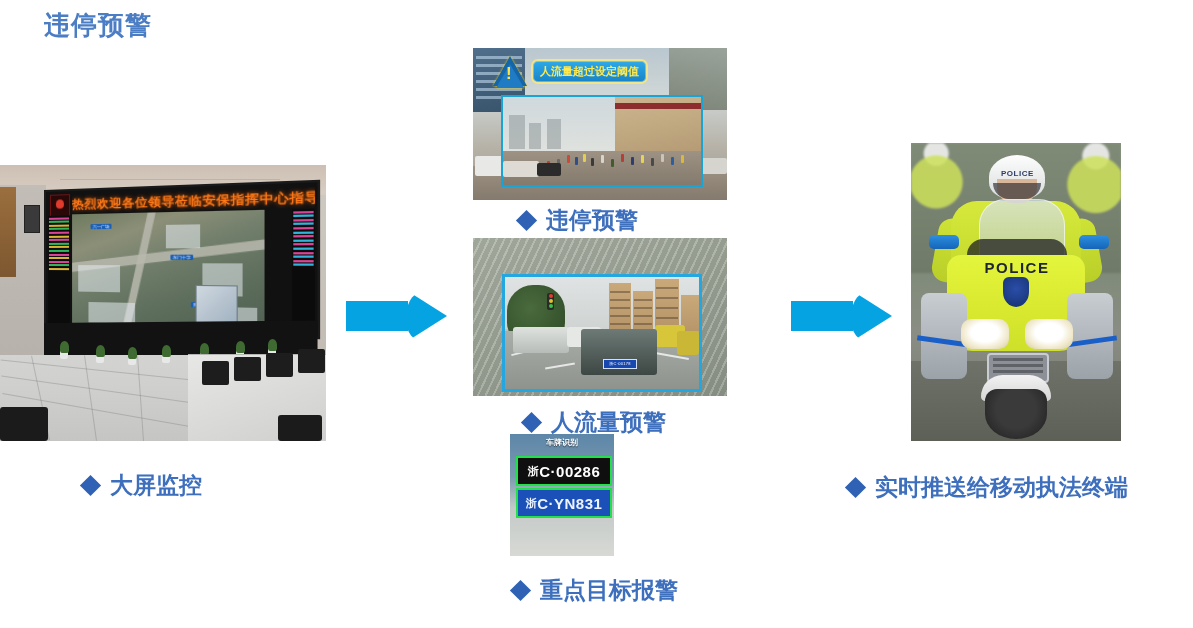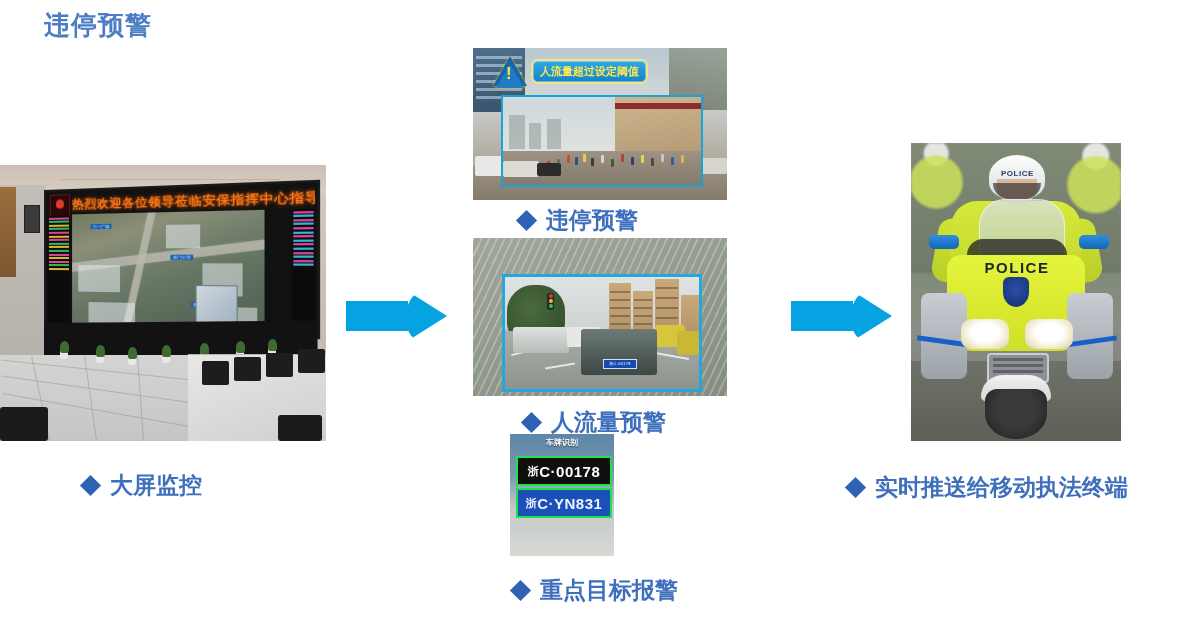--- a/index.html
+++ b/index.html
@@ -695,21 +695,21 @@
 <div class="caption" style="left:524px;top:407px;">
   <span class="diamond"></span>
   <span>人流量预警</span>
 </div>
 
 <div id="target-img" class="mid-img">
   <div class="plate-panel">
     <div class="panel-title">车牌识别</div>
     <div class="plate white">
       <span class="pfx">浙</span>
-      <span>C·00178</span>
+      <span>C·00286</span>
     </div>
     <div class="plate blue">
       <span class="pfx">浙</span>
       <span>C·YN831</span>
     </div>
   </div>
 
 </div>
 
 <div class="caption" style="left:513px;top:575px;">

